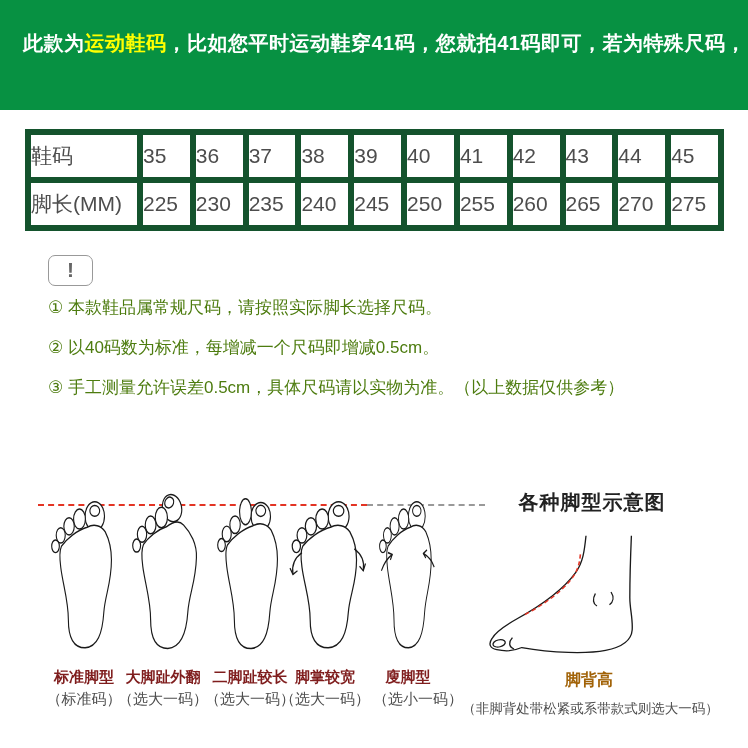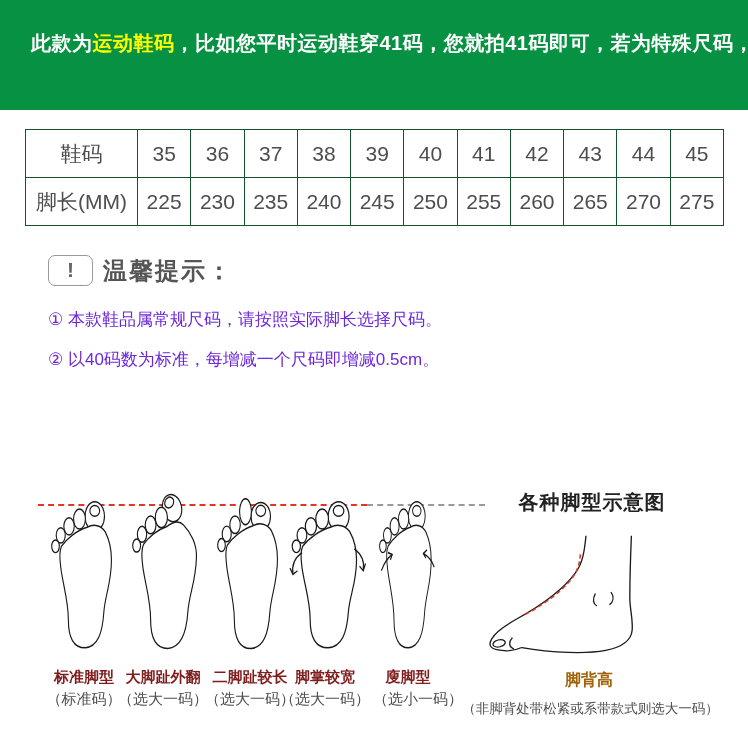--- a/index.html
+++ b/index.html
@@ -16,40 +16,40 @@
   
   .banner {
     position: absolute;
     left: 0; top: 0;
     width: 748px; height: 110px;
     background: #079142;
     color: #ffffff;
     font-weight: bold;
     font-size: 20px;
     letter-spacing: 0.5px;
-    padding: 21px 0 0 31px;
+    padding: 21px 0 0 23px;
     line-height: 45px;
     white-space: nowrap;
   }
   .banner .hl { color: #ffff00; }
 
   
   table.size-table {
     position: absolute;
     left: 25px; top: 129px;
     width: 699px;
     border-collapse: collapse;
     table-layout: fixed;
     color: #4d4d4d;
     font-size: 21px;
   }
   table.size-table td {
-    border: 1px solid #14532d;
+    border: 6px solid #14532d;
     height: 48px;
-    text-align: center;
+    text-align: left;
     vertical-align: middle;
     background: #ffffff;
   }
   table.size-table td.rowhead { width: 112px; }
 
   
   .tips-icon-box {
     position: absolute;
     left: 48px; top: 255px;
     width: 45px; height: 31px;
@@ -64,23 +64,23 @@
   .tips-title {
     position: absolute;
     left: 103px; top: 255px;
     font-size: 24px;
     font-weight: 600;
     color: #555555;
     letter-spacing: 2px;
   }
   .tips-list {
     position: absolute;
-    left: 48px; top: 310px;
+    left: 48px; top: 298px;
     width: 690px;
-    color: #6d28d9;
+    color: #4d7c0f;
     font-size: 17px;
   }
   .tips-list .tip { margin-bottom: 21px; line-height: 19px; white-space: nowrap; }
 
   
   .dash-line { position: absolute; top: 504px; height: 0; border-top: 2px dashed #e33424; }
   .dash-line.red  { left: 38px;  width: 329px; }
   .dash-line.gray { left: 367px; width: 118px; border-top-color: #999999; }
 
   svg.foot { position: absolute; overflow: visible; }
@@ -132,25 +132,25 @@
       <td>255</td>
       <td>260</td>
       <td>265</td>
       <td>270</td>
       <td>275</td>
     </tr>
   </tbody>
     </table>
 
   <div class="tips-icon-box">!</div>
-  <div class="tips-title">温馨提示：</div>
 
   <div class="tips-list">
     <div class="tip">① 本款鞋品属常规尺码，请按照实际脚长选择尺码。</div>
     <div class="tip">② 以40码数为标准，每增减一个尺码即增减0.5cm。</div>
+    <div class="tip">③ 手工测量允许误差0.5cm，具体尺码请以实物为准。（以上数据仅供参考）</div>
   </div>
 
   <div class="dash-line red"></div>
   <div class="dash-line gray"></div>
 
   <svg class="foot" style="left:51px;top:500px" width="66" height="156" viewBox="0 0 95 172" preserveAspectRatio="none">
     <g fill="#fff" stroke="#1a1a1a" stroke-width="1.6">
       <ellipse cx="63" cy="18" rx="14" ry="16"></ellipse>
       <ellipse cx="41" cy="21" rx="8.5" ry="11"></ellipse>
       <ellipse cx="26" cy="29" rx="7.5" ry="9.5"></ellipse>

